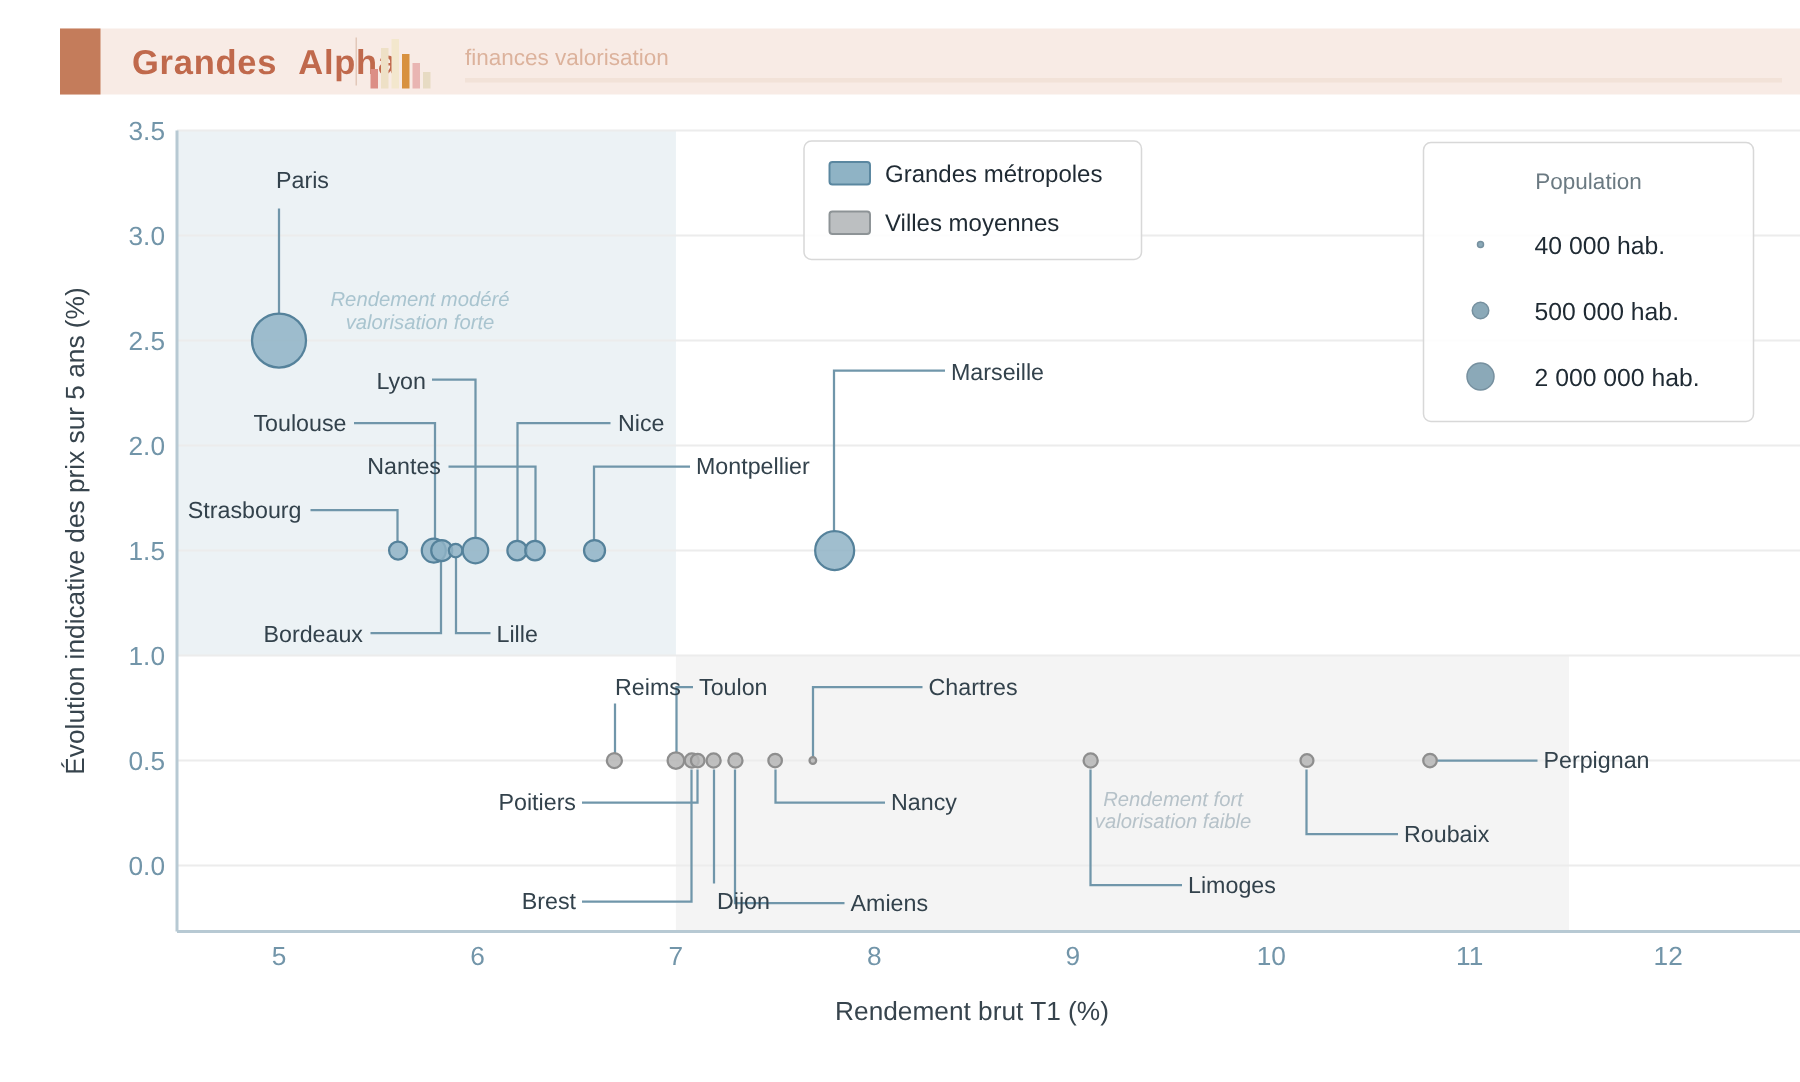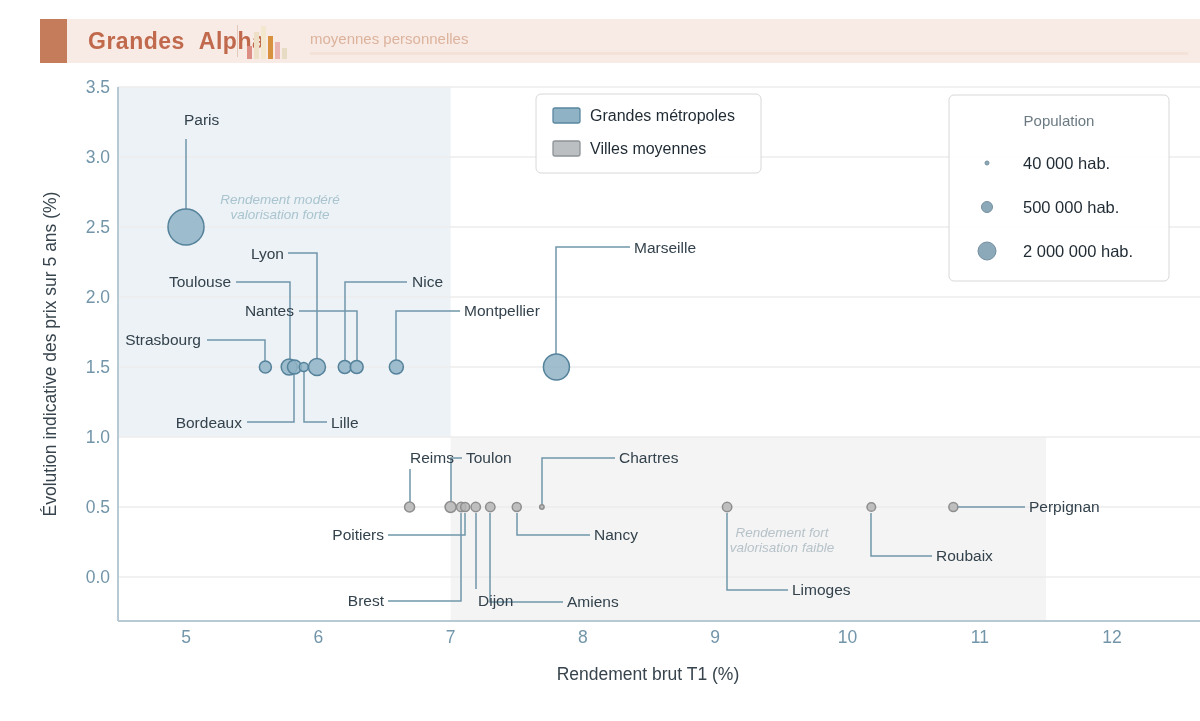--- a/index.html
+++ b/index.html
@@ -29,21 +29,21 @@
   <div class="brand" style="color: rgb(192, 105, 76);">Grandes Alpha</div>
   <div class="header-divider"></div>
   <div class="logo-bars">
       <i style="height: 13px; background: rgb(220, 142, 133);"></i>
       <i style="height: 27px; background: rgb(238, 224, 198);"></i>
       <i style="height: 33px; background: rgb(243, 231, 205);"></i>
       <i style="height: 23px; background: rgb(216, 145, 63);"></i>
       <i style="height: 17px; background: rgb(233, 181, 178);"></i>
       <i style="height: 11px; background: rgb(231, 219, 195);"></i>
     </div>
-  <div class="tagline" style="color: rgb(220, 178, 156);">moyennes personnelles</div>
+  <div class="tagline" style="color: rgb(220, 178, 156);">finances valorisation</div>
   <div class="tagline-rule"></div>
 </div>
 
 <svg id="chart" width="1200" height="721" viewBox="0 0 1200 721">
     <rect x="118.52700000000003" y="87" width="332.073" height="350" fill="#ecf2f5"></rect>
     <rect x="450.6" y="437" width="595.35" height="183.39999999999998" fill="#f4f4f4"></rect>
     <line x1="118" y1="87" x2="1200" y2="87" stroke="#ececec" stroke-width="1.3"></line>
     <line x1="118" y1="157" x2="1200" y2="157" stroke="#ececec" stroke-width="1.3"></line>
     <line x1="118" y1="227" x2="1200" y2="227" stroke="#ececec" stroke-width="1.3"></line>
     <line x1="118" y1="297" x2="1200" y2="297" stroke="#ececec" stroke-width="1.3"></line>

